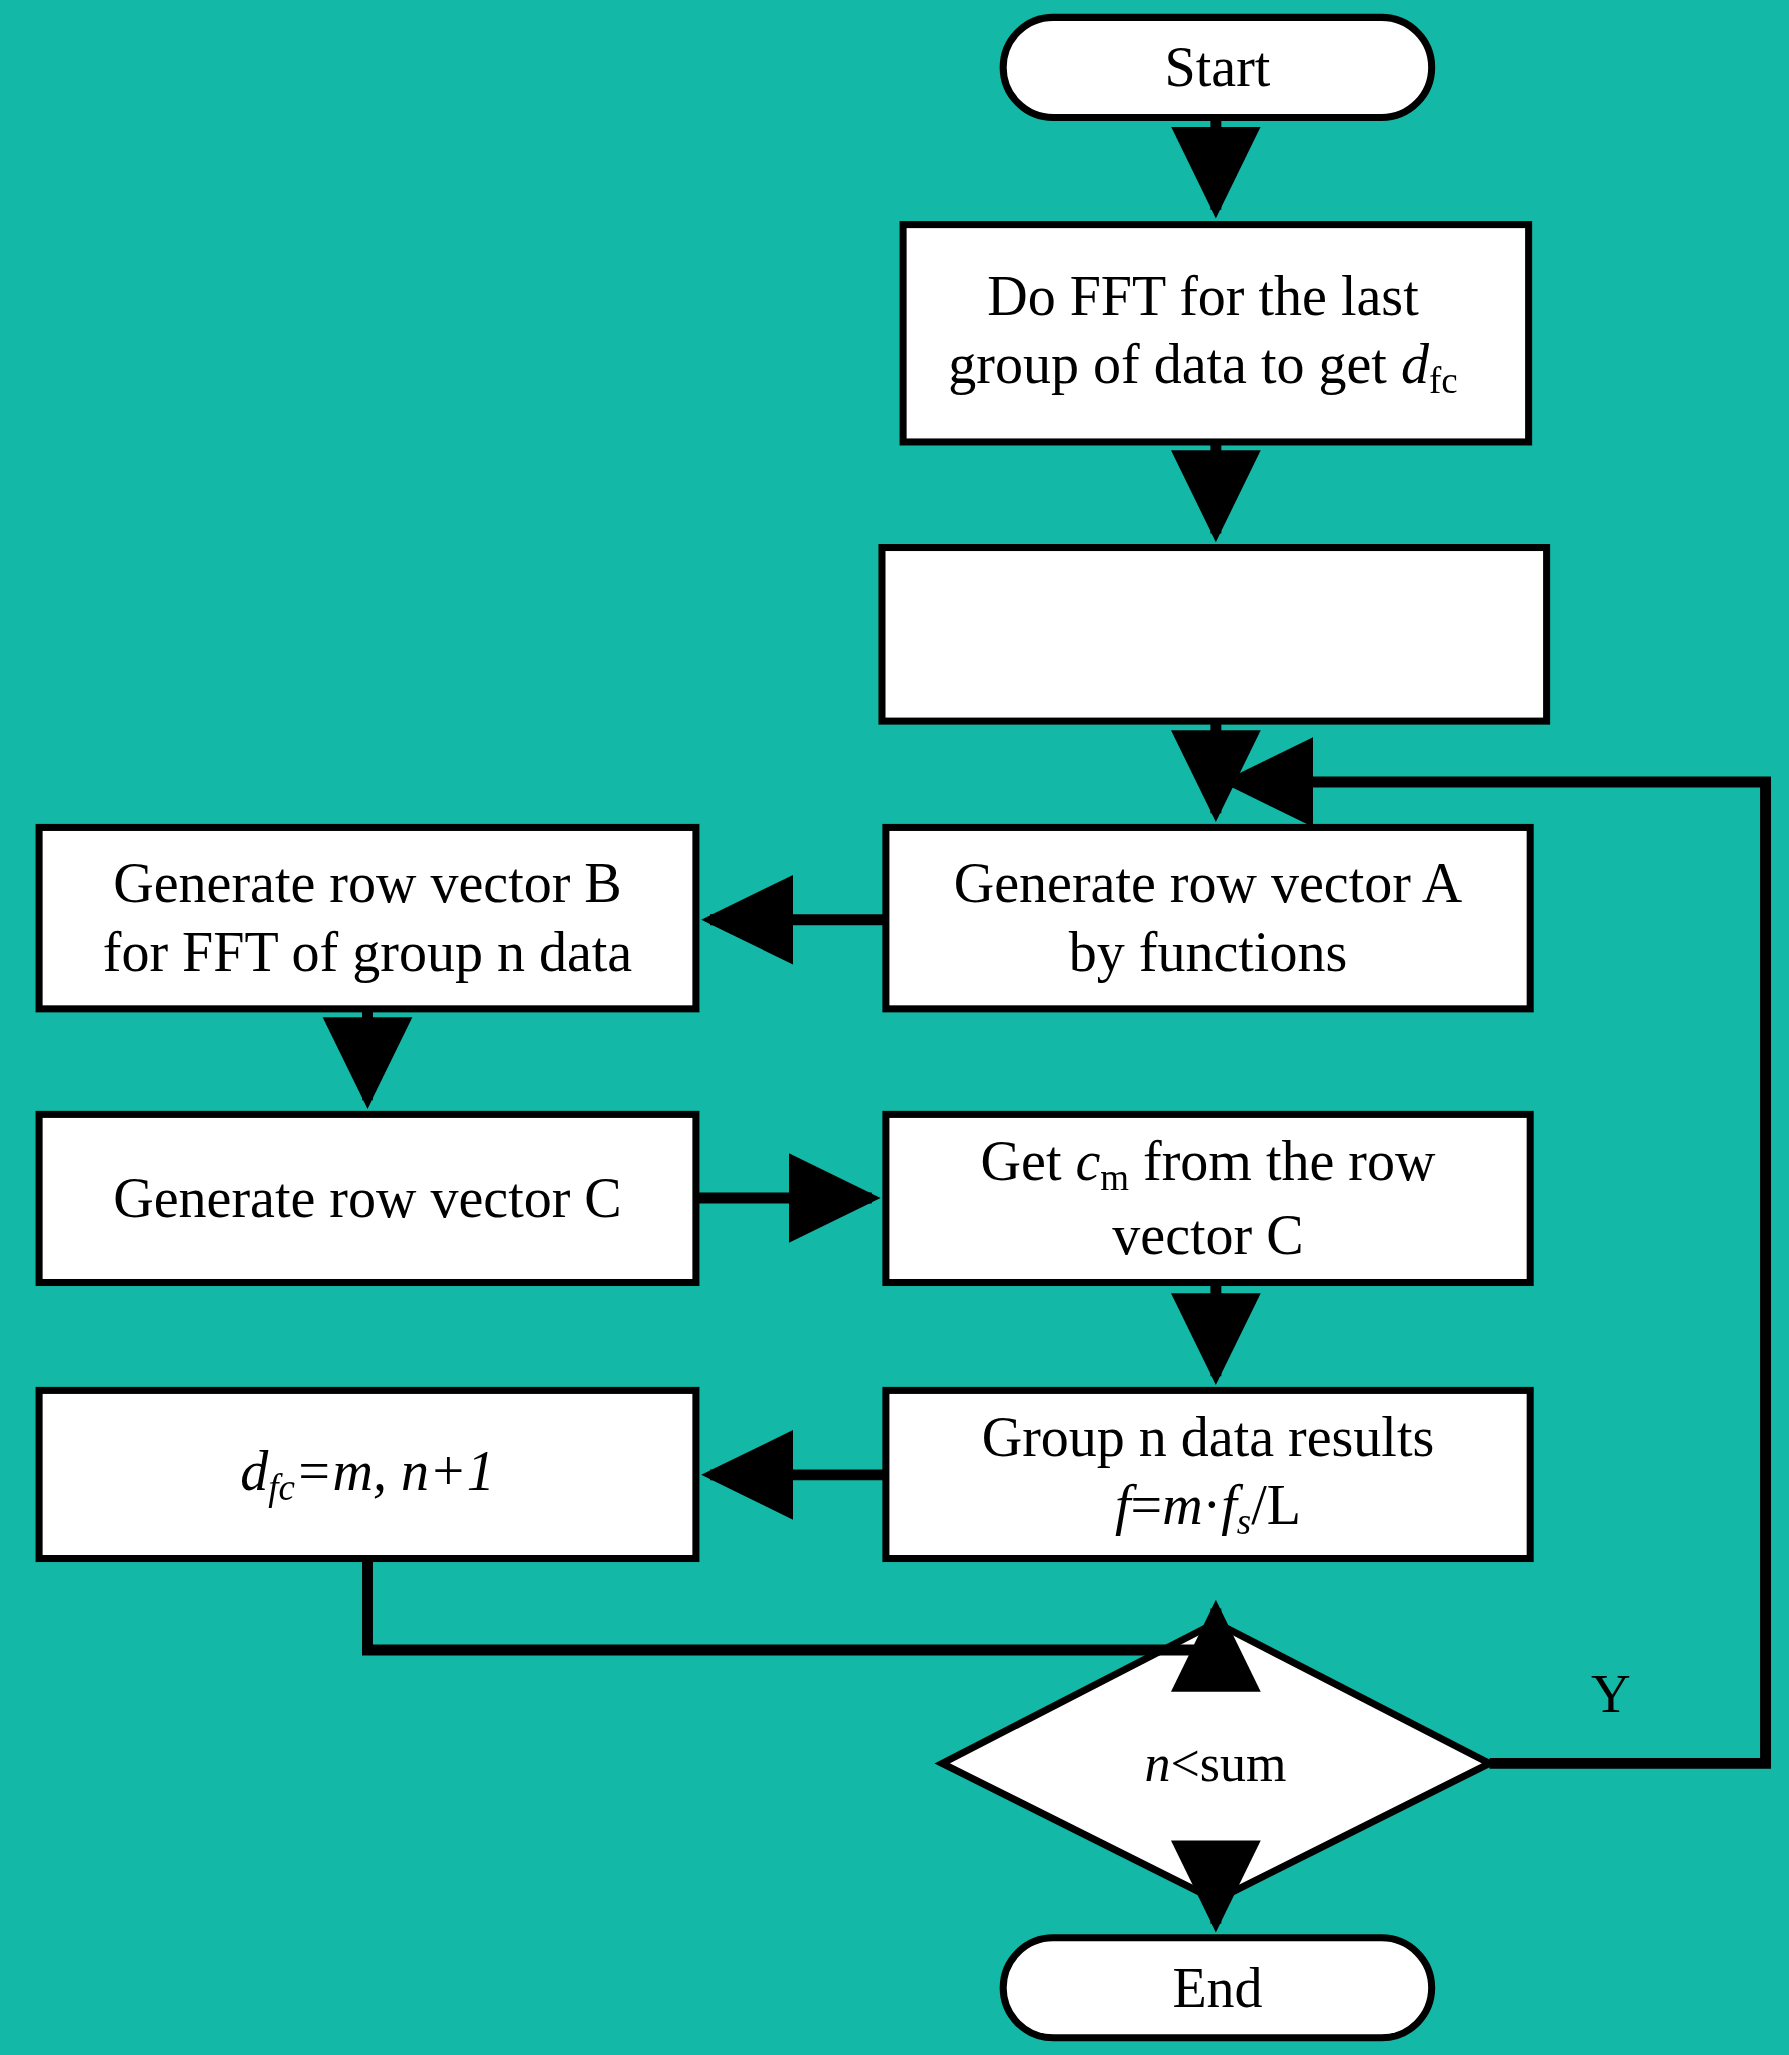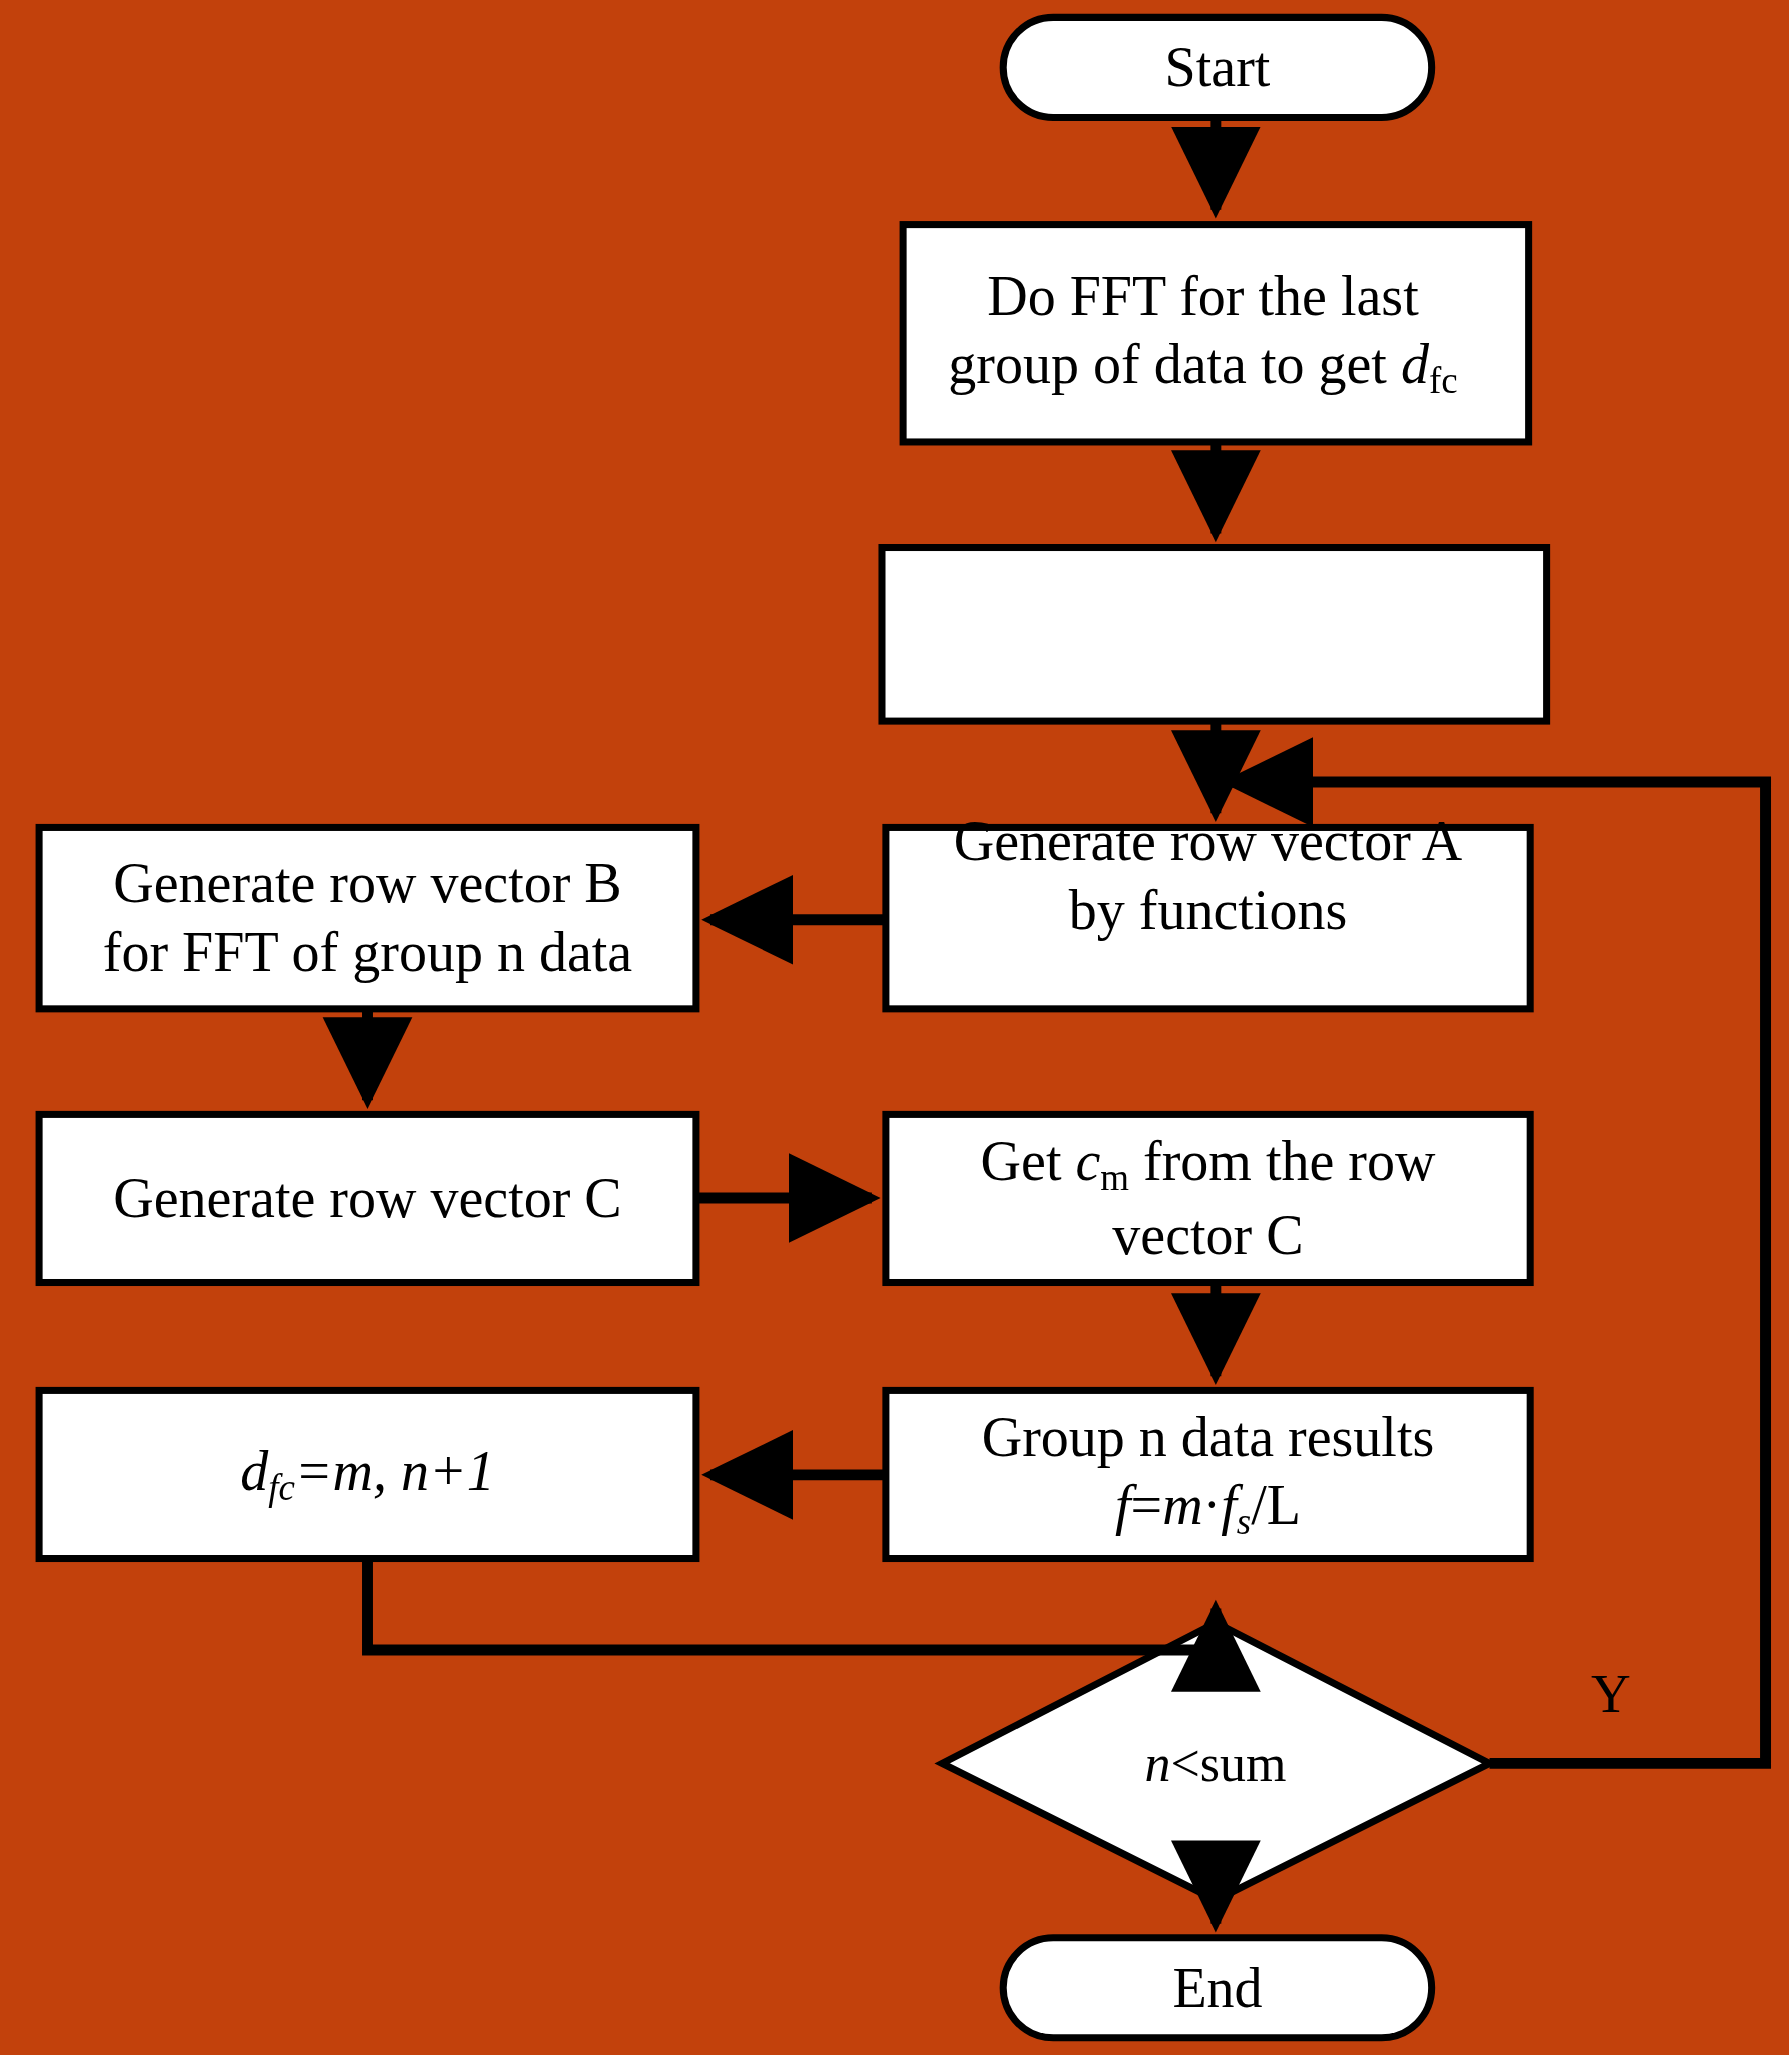--- a/index.html
+++ b/index.html
@@ -1,17 +1,17 @@
 <!DOCTYPE html>
 <html style="font-size:12.5px"><head>
 <meta charset="utf-8">
 <style>
   html,body{margin:0;padding:0;background:#ffffff;}
   body{font-family:"Liberation Serif", serif;}
-  #stage{position:relative;width:1789px;height:2056px;background:#c2410c;overflow:hidden;}
+  #stage{position:relative;width:1789px;height:2056px;background:#14b8a6;overflow:hidden;}
   svg{position:absolute;left:0;top:0;width:1789px;height:2056px;}
   .node-label{
     position:absolute;
     display:flex;align-items:center;justify-content:center;
     text-align:center;
     font-family:"Liberation Serif", serif;
     color:#000;
     line-height:1.22;
     white-space:pre-line;
     pointer-events:none;
@@ -86,21 +86,21 @@
     <line x1="1555" y1="2430" x2="1555" y2="2460" stroke="#000" stroke-width="14" marker-end="url(#arrow)"></line>
   </svg>
 
   <div class="node-label lbl-term" style="left:1003px;top:17px;width:429px;height:100px;">Start</div>
 
   <div class="node-label lbl-proc" style="left:890px;top:224px;width:626px;height:217px;">
     <span>Do FFT for the last<br>group of data to get <i>d</i><sub>fc</sub></span>
   </div>
 
 
-  <div class="node-label lbl-proc" style="left:886px;top:785px;width:644px;height:181px;">
+  <div class="node-label lbl-proc" style="left:886px;top:827px;width:644px;height:181px;">
     <span>Generate row vector A<br>by functions</span>
   </div>
 
   <div class="node-label lbl-proc" style="left:39px;top:827px;width:657px;height:181px;">
     <span>Generate row vector B<br>for FFT of group n data</span>
   </div>
 
   <div class="node-label lbl-proc" style="left:39px;top:1114px;width:657px;height:168px;align-items:center;">
     <span>Generate row vector C</span>
   </div>

